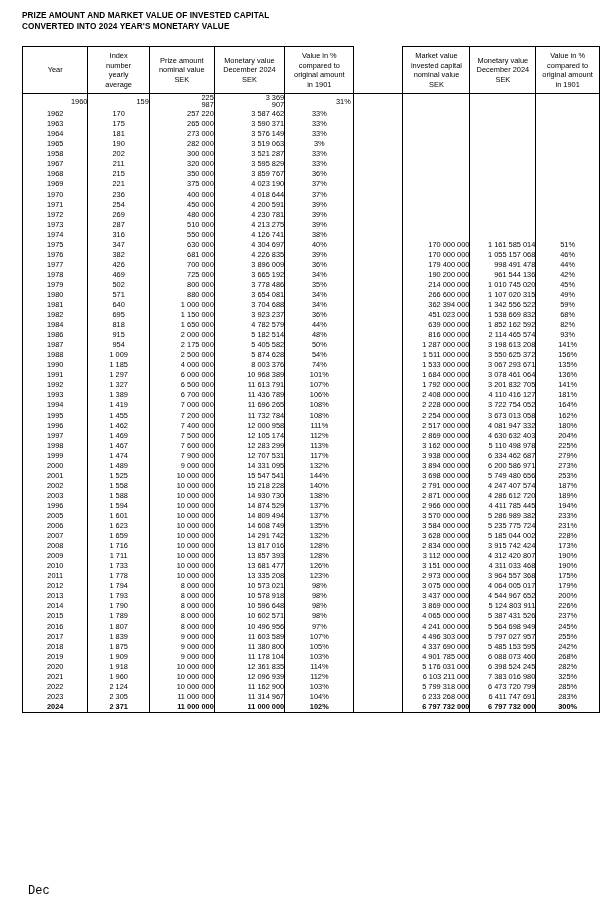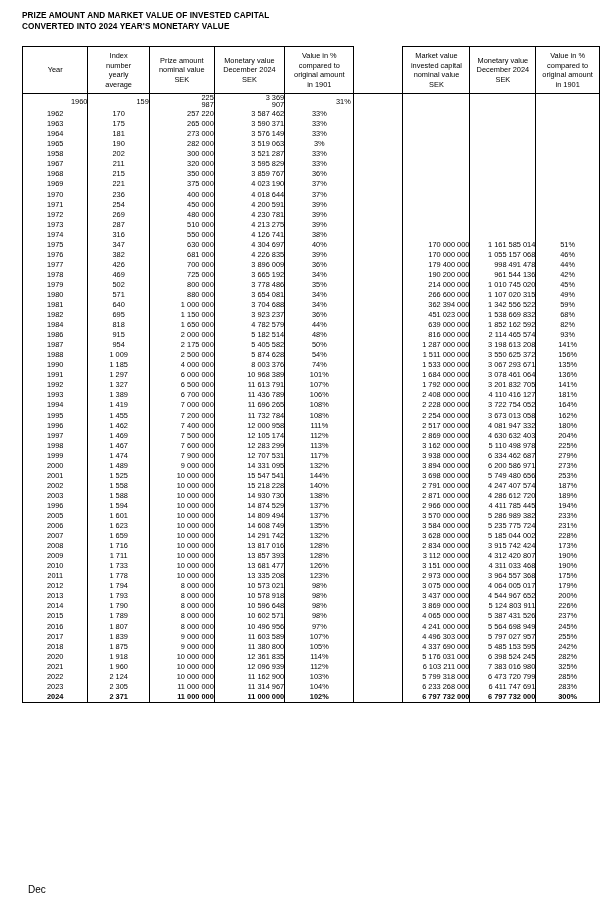--- a/index.html
+++ b/index.html
@@ -91,21 +91,22 @@
   .pctc { text-align: center; }
 
   tr.first-row td { border-top: 1.1px solid #000; padding-left: 48px; }
   tr.last-row td { border-bottom: 1.1px solid #000; }
   tr.bold-row td { font-weight: bold; }
 
   .dec-label {
     position: absolute;
     left: 28px;
     top: 884px;
-    font-size: 10px;
+    font-size: 12px;
+    font-family: Liberation Mono, monospace;
   }
 </style>
 </head>
 <body>
 
 <div id="page">
 
   <div class="title-block">
     <div class="title-line">PRIZE AMOUNT AND MARKET VALUE OF INVESTED CAPITAL</div>
     <div class="title-line">CONVERTED INTO 2024 YEAR'S MONETARY VALUE</div>
@@ -770,20 +771,31 @@
           <td class="cell numc">1 875</td>
           <td class="cell num">9 000 000</td>
           <td class="cell num">11 380 800</td>
           <td class="cell pctc">105%</td>
           <td class="gapcol"></td>
           <td class="cell num">4 337 690 000</td>
           <td class="cell num">5 485 153 595</td>
           <td class="cell pctc">242%</td>
         </tr>
         <tr class="">
+          <td class="cell yearc">2019</td>
+          <td class="cell numc">1 909</td>
+          <td class="cell num">9 000 000</td>
+          <td class="cell num">11 178 104</td>
+          <td class="cell pctc">103%</td>
+          <td class="gapcol"></td>
+          <td class="cell num">4 901 785 000</td>
+          <td class="cell num">6 088 073 460</td>
+          <td class="cell pctc">268%</td>
+        </tr>
+        <tr class="">
           <td class="cell yearc">2020</td>
           <td class="cell numc">1 918</td>
           <td class="cell num">10 000 000</td>
           <td class="cell num">12 361 835</td>
           <td class="cell pctc">114%</td>
           <td class="gapcol"></td>
           <td class="cell num">5 176 031 000</td>
           <td class="cell num">6 398 524 245</td>
           <td class="cell pctc">282%</td>
         </tr>

